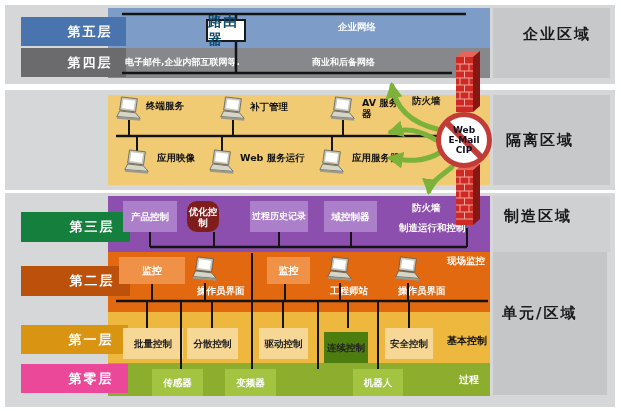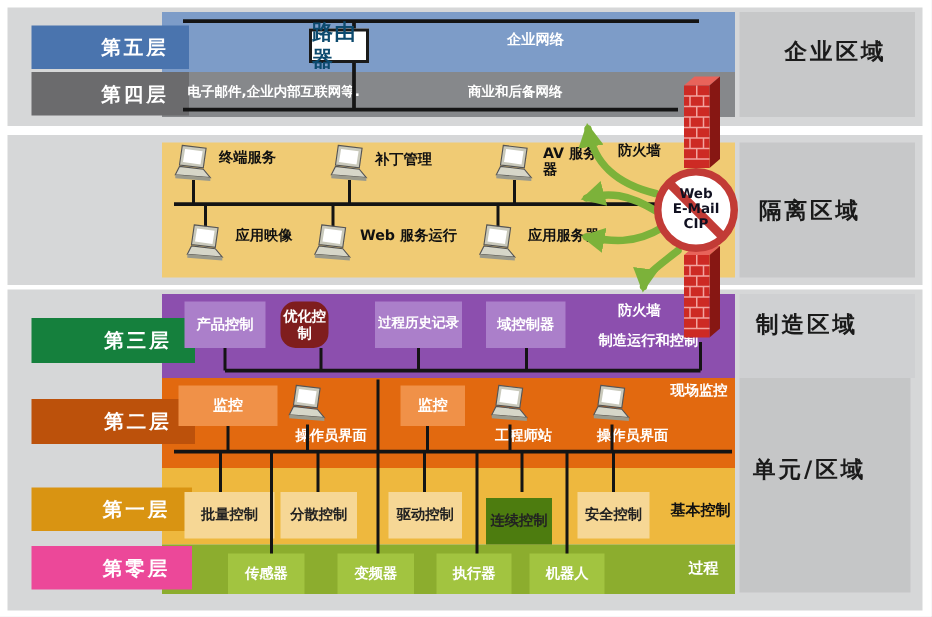--- a/index.html
+++ b/index.html
@@ -93,21 +93,20 @@
 
   <div class="node dark" style="left:123px;top:328px;width:60px;height:31px;background:#f6d795;">批量控制</div>
   <div class="node dark" style="left:187px;top:328px;width:51px;height:31px;background:#f6d795;">分散控制</div>
   <div class="node dark" style="left:259px;top:328px;width:49px;height:31px;background:#f6d795;">驱动控制</div>
   <div class="node dark" style="left:324px;top:332px;width:44px;height:31px;background:#4d7c0f;">连续控制</div>
   <div class="node dark" style="left:385px;top:328px;width:48px;height:31px;background:#f6d795;">安全控制</div>
   <div class="lbl" style="left:447px;top:335px;font-size:10px;">基本控制</div>
 
   <div class="node" style="left:152px;top:369px;width:51px;height:27px;background:#a2c440;">传感器</div>
   <div class="node" style="left:225px;top:369px;width:51px;height:27px;background:#a2c440;">变频器</div>
-  <div class="node" style="left:291px;top:369px;width:50px;height:27px;background:#a2c440;">执行器</div>
   <div class="node" style="left:353px;top:369px;width:50px;height:27px;background:#a2c440;">机器人</div>
   <div class="lbl white" style="left:459px;top:374px;font-size:10px;">过程</div>
 
   <svg class="overlay" width="621" height="411" viewBox="0 0 621 411">
     <defs>
       <marker id="ah" markerWidth="3.4" markerHeight="3.4" refX="2.4" refY="1.7" orient="auto">
         <polygon points="0,0 3.2,1.7 0,3.4" fill="#7cb23a"></polygon>
       </marker>
       <symbol id="sym-laptop" viewBox="0 0 30 30">
         <polygon points="7,1 24,3 22,17 5,15" fill="#c9c9bb" stroke="#555" stroke-width="0.8"></polygon>

